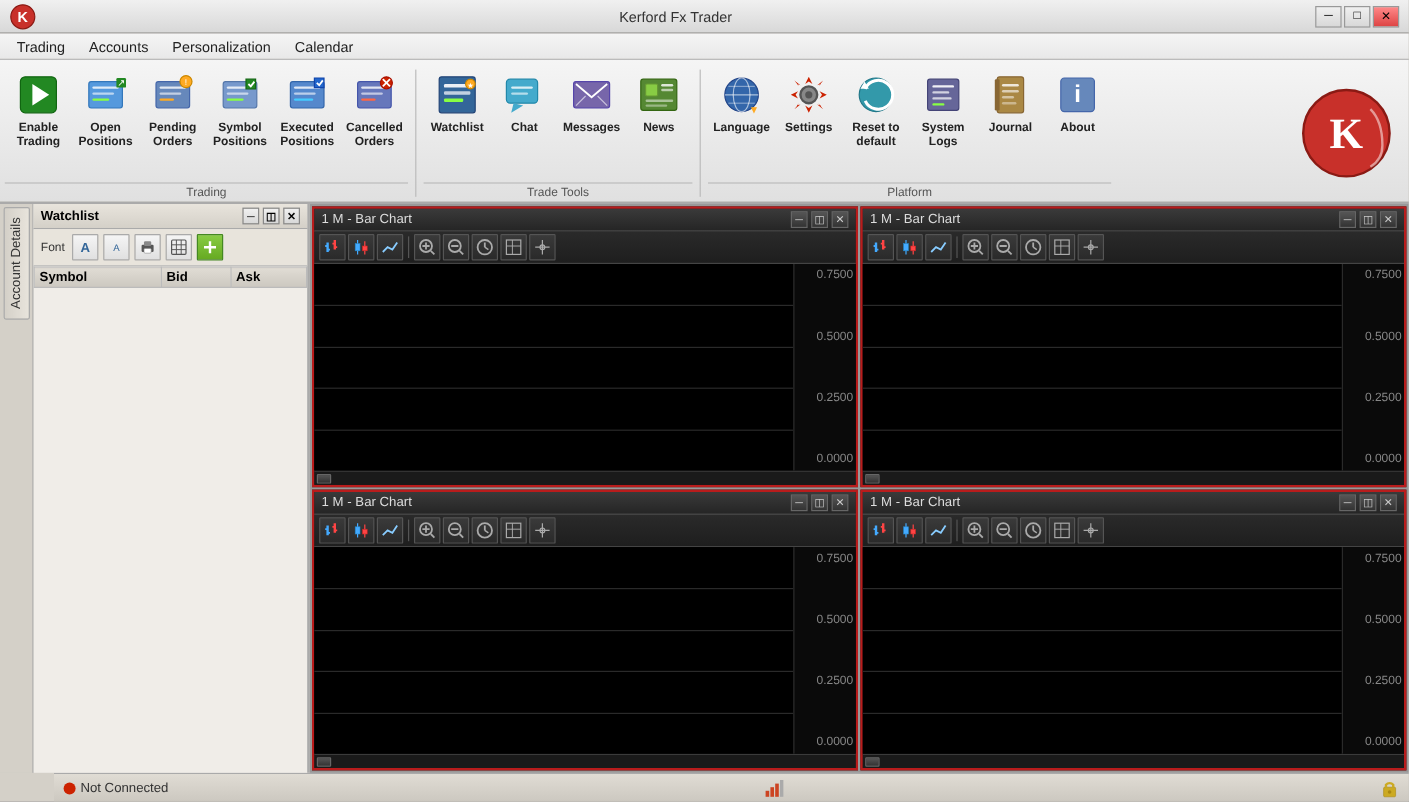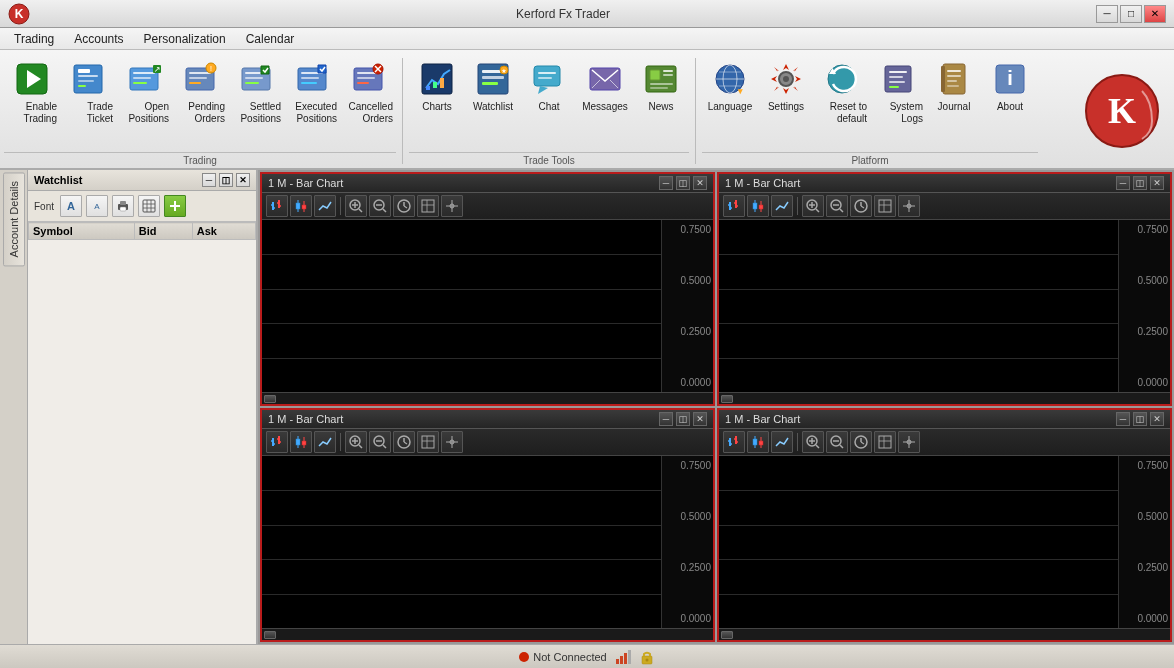--- a/index.html
+++ b/index.html
@@ -88,24 +88,25 @@
       border-radius: 2px;
       height: 90px;
     }
     .tb-icon {
       width: 40px; height: 40px;
       display: flex; align-items: center; justify-content: center;
       margin-bottom: 2px;
     }
     .tb-label {
       font-size: 10px;
-      text-align: right;
+      text-align: center;
       color: #222;
       line-height: 1.2;
       word-break: break-word;
+      font-weight: bold;
     }
 
     
     .toolbar-logo {
       margin-left: auto;
       display: flex;
       align-items: center;
       padding: 4px 8px;
     }
 
@@ -307,23 +308,24 @@
       border-radius: 1px;
     }
 
     
     #statusbar {
       height: 24px;
       background: linear-gradient(to bottom, #e0dcd4, #ccc8c0);
       border-top: 1px solid #aaa;
       display: flex;
       align-items: center;
-      justify-content: center;
+      justify-content: space-between;
       padding: 0 8px;
       gap: 8px;
+      margin-left: 45px;
     }
     .status-item {
       display: flex;
       align-items: center;
       gap: 4px;
       font-size: 11px;
       color: #333;
     }
     .status-dot {
       width: 10px; height: 10px;
@@ -367,32 +369,20 @@
       <div class="tb-btn">
         <div class="tb-icon">
           <svg width="38" height="38" viewBox="0 0 38 38">
             <rect x="4" y="4" width="30" height="30" rx="4" fill="#228822" stroke="#116611" stroke-width="1"></rect>
             <polygon points="14,10 28,19 14,28" fill="white"></polygon>
           </svg>
         </div>
         <div class="tb-label">Enable Trading</div>
       </div>
 
-      <div class="tb-btn">
-        <div class="tb-icon">
-          <svg width="38" height="38" viewBox="0 0 38 38">
-            <rect x="5" y="5" width="28" height="28" rx="2" fill="#4488cc" stroke="#2266aa" stroke-width="1"></rect>
-            <rect x="9" y="9" width="12" height="4" rx="1" fill="white"></rect>
-            <rect x="9" y="15" width="20" height="2" rx="1" fill="white" opacity="0.7"></rect>
-            <rect x="9" y="20" width="16" height="2" rx="1" fill="white" opacity="0.5"></rect>
-            <rect x="9" y="25" width="8" height="2" rx="1" fill="#88ff44"></rect>
-          </svg>
-        </div>
-        <div class="tb-label">Trade Ticket</div>
-      </div>
 
       <div class="tb-btn">
         <div class="tb-icon">
           <svg width="38" height="38" viewBox="0 0 38 38">
             <rect x="5" y="8" width="28" height="22" rx="2" fill="#5599dd" stroke="#3377bb" stroke-width="1"></rect>
             <rect x="8" y="12" width="22" height="2" rx="1" fill="white" opacity="0.8"></rect>
             <rect x="8" y="17" width="18" height="2" rx="1" fill="white" opacity="0.6"></rect>
             <rect x="8" y="22" width="14" height="2" rx="1" fill="#88ff44"></rect>
             <rect x="28" y="5" width="8" height="8" rx="1" fill="#228822"></rect>
             <text x="32" y="12" text-anchor="middle" fill="white" font-size="8">↗</text>
@@ -419,21 +409,21 @@
         <div class="tb-icon">
           <svg width="38" height="38" viewBox="0 0 38 38">
             <rect x="5" y="8" width="28" height="22" rx="2" fill="#7799cc" stroke="#5577aa" stroke-width="1"></rect>
             <rect x="8" y="12" width="22" height="2" rx="1" fill="white" opacity="0.8"></rect>
             <rect x="8" y="17" width="18" height="2" rx="1" fill="white" opacity="0.6"></rect>
             <rect x="8" y="22" width="14" height="2" rx="1" fill="#88ff44"></rect>
             <path d="M24,6 L32,6 L32,14 L24,14 Z" fill="#228822" stroke="#116611" stroke-width="1"></path>
             <path d="M26,10 L28,12 L31,8" stroke="white" stroke-width="1.5" fill="none"></path>
           </svg>
         </div>
-        <div class="tb-label">Settled Positions</div>
+        <div class="tb-label">Symbol Positions</div>
       </div>
 
       <div class="tb-btn">
         <div class="tb-icon">
           <svg width="38" height="38" viewBox="0 0 38 38">
             <rect x="5" y="8" width="28" height="22" rx="2" fill="#5588cc" stroke="#3366aa" stroke-width="1"></rect>
             <rect x="8" y="12" width="22" height="2" rx="1" fill="white" opacity="0.8"></rect>
             <rect x="8" y="17" width="18" height="2" rx="1" fill="white" opacity="0.6"></rect>
             <rect x="8" y="22" width="16" height="2" rx="1" fill="#44ccff"></rect>
             <path d="M25,5 L33,5 L33,13 L25,13 Z" fill="#2266cc" stroke="#1144aa" stroke-width="1"></path>
@@ -459,32 +449,20 @@
       </div>
     </div>
     <div class="toolbar-group-label">Trading</div>
   </div>
 
   <div class="toolbar-divider"></div>
 
   <div class="toolbar-group">
     <div class="toolbar-group-inner">
 
-      <div class="tb-btn">
-        <div class="tb-icon">
-          <svg width="38" height="38" viewBox="0 0 38 38">
-            <rect x="4" y="4" width="30" height="30" rx="2" fill="#1a3a6a" stroke="#0d2244" stroke-width="1"></rect>
-            <polyline points="8,28 14,20 20,24 26,14 32,10" stroke="#44aaff" stroke-width="2" fill="none"></polyline>
-            <rect x="8" y="26" width="4" height="4" fill="#4488ff"></rect>
-            <rect x="15" y="22" width="4" height="6" fill="#44ff88"></rect>
-            <rect x="22" y="18" width="4" height="10" fill="#ffaa44"></rect>
-          </svg>
-        </div>
-        <div class="tb-label">Charts</div>
-      </div>
 
       <div class="tb-btn">
         <div class="tb-icon">
           <svg width="38" height="38" viewBox="0 0 38 38">
             <rect x="4" y="4" width="30" height="30" rx="2" fill="#336699" stroke="#224477" stroke-width="1"></rect>
             <rect x="8" y="10" width="22" height="3" rx="1" fill="white" opacity="0.9"></rect>
             <rect x="8" y="16" width="22" height="3" rx="1" fill="white" opacity="0.7"></rect>
             <rect x="8" y="22" width="16" height="3" rx="1" fill="#88ff44"></rect>
             <circle cx="30" cy="10" r="4" fill="#ffaa22" stroke="#cc8800"></circle>
             <text x="30" y="13" text-anchor="middle" fill="white" font-size="6">★</text>

